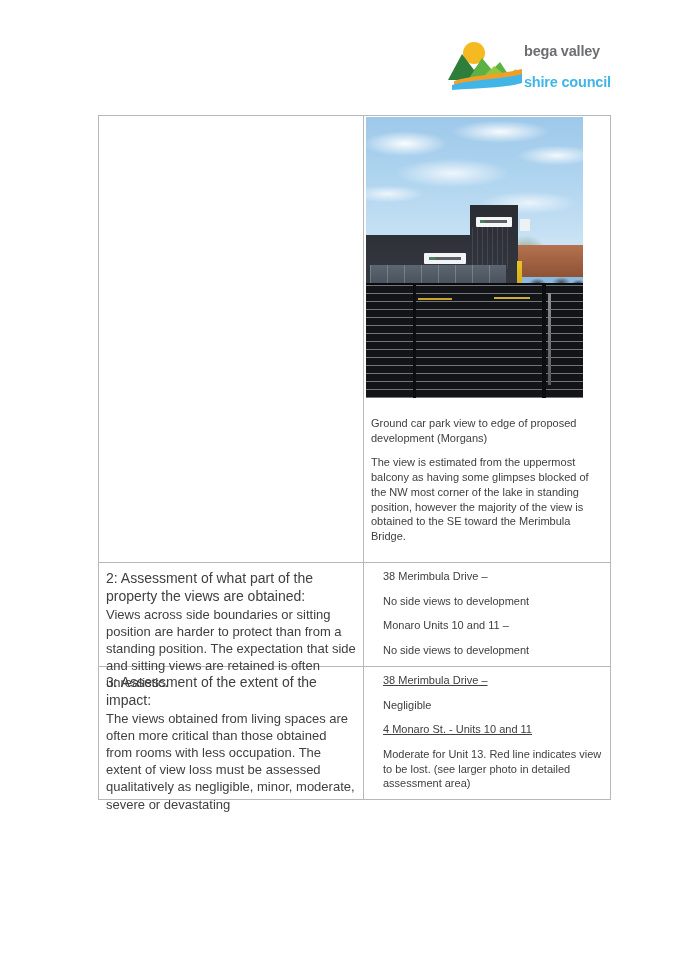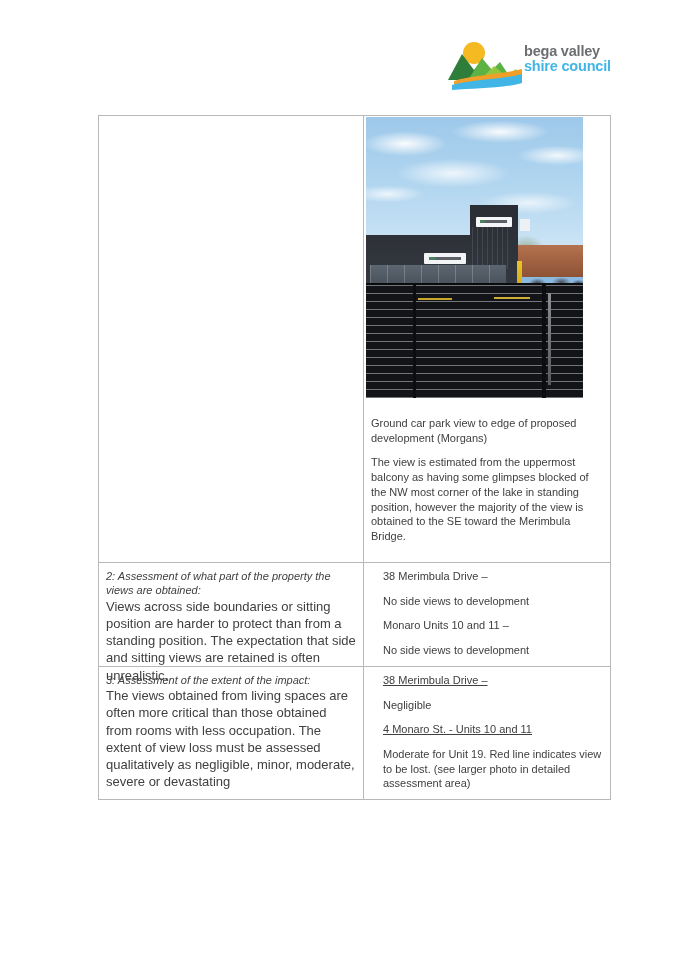--- a/index.html
+++ b/index.html
@@ -45,20 +45,21 @@
     color: #6d6e71;
     letter-spacing: -0.2px;
     white-space: nowrap;
   }
   .logo-line2 {
     font-size: 14.5px;
     font-weight: bold;
     color: #41b6e6;
     letter-spacing: -0.2px;
     white-space: nowrap;
+    margin-top: 16px;
   }
 
   
   .assessment-table {
     position: absolute;
     left: 98px;
     top: 115px;
     width: 512px;
     border-collapse: collapse;
     table-layout: fixed;
@@ -69,22 +70,21 @@
     padding: 0;
   }
   .col-left { width: 265px; }
   .col-right { width: 247px; }
 
   .cell-pad {
     padding: 6px 7px 8px 7px;
   }
 
   .crit-title {
-    font-style: italic;
-    font-size: 11px;
+    font-size: 14px;
     color: #404040;
     line-height: 1.32;
     margin: 0 0 0 0;
   }
   .crit-body {
     font-size: 13px;
     color: #404040;
     line-height: 1.32;
     margin: 0;
   }
@@ -371,21 +371,21 @@
           <div class="cell-pad" style="height:99px;">
             <p class="crit-title">3: Assessment of the extent of the impact:</p>
             <p class="crit-body">The views obtained from living spaces are often more critical than those obtained from rooms with less occupation. The extent of view loss must be assessed qualitatively as negligible, minor, moderate, severe or devastating</p>
           </div>
         </td>
         <td class="col-right">
           <div class="cell-pad">
             <p class="resp-line underline">38 Merimbula Drive –</p>
             <p class="resp-line">Negligible</p>
             <p class="resp-line underline">4 Monaro St. - Units 10 and 11</p>
-            <p class="resp-line">Moderate for Unit 19.  Red line indicates view to be lost.  (see larger photo in detailed assessment area)</p>
+            <p class="resp-line">Moderate for Unit 13.  Red line indicates view to be lost.  (see larger photo in detailed assessment area)</p>
           </div>
         </td>
       </tr>
     </tbody>
   </table>
 
 
 </div>
 
 </body></html>

